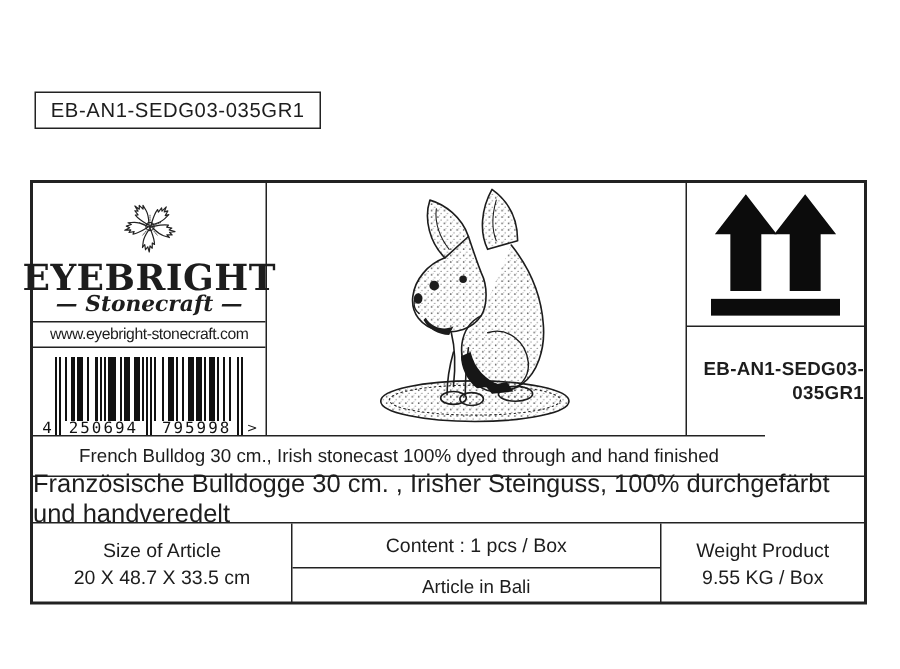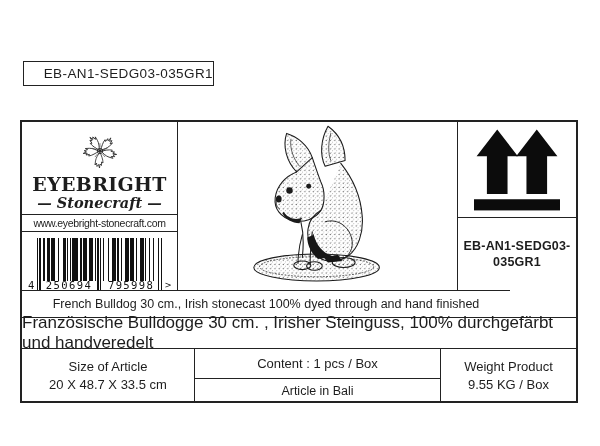--- a/index.html
+++ b/index.html
@@ -4,62 +4,62 @@
 <style>
   * { margin:0; padding:0; box-sizing:border-box; }
   html,body { background:#e9e9e9; }
   #canvas {
     position:relative; width:600px; height:446px; background:#ffffff;
     font-family:"Liberation Sans", sans-serif; color:#1d1d1d; overflow:hidden;
   }
   
   .topcode-box {
     position:absolute; left:23px; top:61px; width:191px; height:25px;
-    border:1.5px solid #222; display:flex; align-items:center; justify-content:flex-end;
+    border:1.5px solid #222; display:flex; align-items:center; justify-content:center;
     font-size:13.5px; letter-spacing:.4px; background:#fff;
   }
   .cardboard-note {
     position:absolute; left:221px; top:61px; height:25px;
     display:flex; align-items:center; font-size:12.5px;
   }
   
   .label {
     position:absolute; left:20px; top:120px; width:558px; height:283px;
     border:2px solid #222; background:#fff;
   }
   .label .abs { position:absolute; }
   .cell-logo   { left:0; top:0; width:156px; height:168px; border-right:1.5px solid #222;
                  display:flex; flex-direction:column; align-items:center; }
   .cell-dog    { left:156px; top:0; width:280px; height:168px; border-right:1.5px solid #222;
                  display:flex; align-items:flex-start; justify-content:center; }
   .cell-ship   { left:436px; top:0; width:118px; height:168px; }
   .arrows-area { width:100%; height:96px; border-bottom:1.5px solid #222;
                  display:flex; align-items:center; justify-content:center; }
   .ship-code   { width:100%; height:71px; display:flex; flex-direction:column;
-                 align-items:center; justify-content:center; font-weight:bold;
+                 align-items:flex-end; justify-content:center; font-weight:bold;
                  font-size:12.5px; line-height:16px; letter-spacing:.2px; }
   .row-en  { left:0; top:168px; width:488px; height:27px; border-top:1.5px solid #222;
              display:flex; align-items:center; justify-content:center; font-size:12.5px; }
   .row-de  { left:0; top:195px; width:554px; height:31px; border-top:1.5px solid #222;
              display:flex; align-items:center; justify-content:center; font-size:17px; }
   .row-bottom { left:0; top:226px; width:554px; height:58px; border-top:1.5px solid #222; }
   .cell-size   { left:0; top:0; width:173px; height:53px; border-right:1.5px solid #222;
                  display:flex; flex-direction:column; align-items:center; justify-content:center;
                  font-size:13px; line-height:18px; }
   .cell-content{ left:173px; top:0; width:246px; height:53px; border-right:1.5px solid #222; }
   .content-line{ height:29px; display:flex; align-items:center; justify-content:center; font-size:13px; }
   .origin-line { height:24px; border-top:1.5px solid #222;
                  display:flex; align-items:center; justify-content:center; font-size:12.5px; }
   .cell-weight { left:419px; top:0; width:135px; height:53px;
                  display:flex; flex-direction:column; align-items:center; justify-content:center;
                  font-size:13px; line-height:18px; }
   
   .flower-wrap { margin-top:5px; height:46px; display:flex; align-items:center; justify-content:center; }
   .brand-name  { font-family:"DejaVu Serif","Liberation Serif",serif; font-weight:bold;
-                 font-size:19px; line-height:21px; letter-spacing:.3px; margin-top:1px; }
+                 font-size:24px; line-height:21px; letter-spacing:.3px; margin-top:1px; }
   .brand-craft { font-family:"DejaVu Serif","Liberation Serif",serif; font-style:italic;
                  font-weight:700; font-size:14.5px; line-height:16px; }
   .www-box { margin-top:3px; width:100%; border-top:1.5px solid #222; border-bottom:1.5px solid #222;
              height:18px; display:flex; align-items:center; justify-content:center;
              font-size:10.5px; letter-spacing:-0.3px; white-space:nowrap; }
   .barcode-wrap { margin-top:6px; width:148px; height:52px; display:flex; justify-content:center; }
   .barcode-wrap svg { width:148px; height:52px; }
   .bc-digit { font-family:"DejaVu Sans Mono","Liberation Mono",monospace; font-size:8px; fill:#111; }
   .bc-mark  { font-family:"DejaVu Sans","Liberation Sans",sans-serif; font-size:6.5px; fill:#111; }
 </style>

